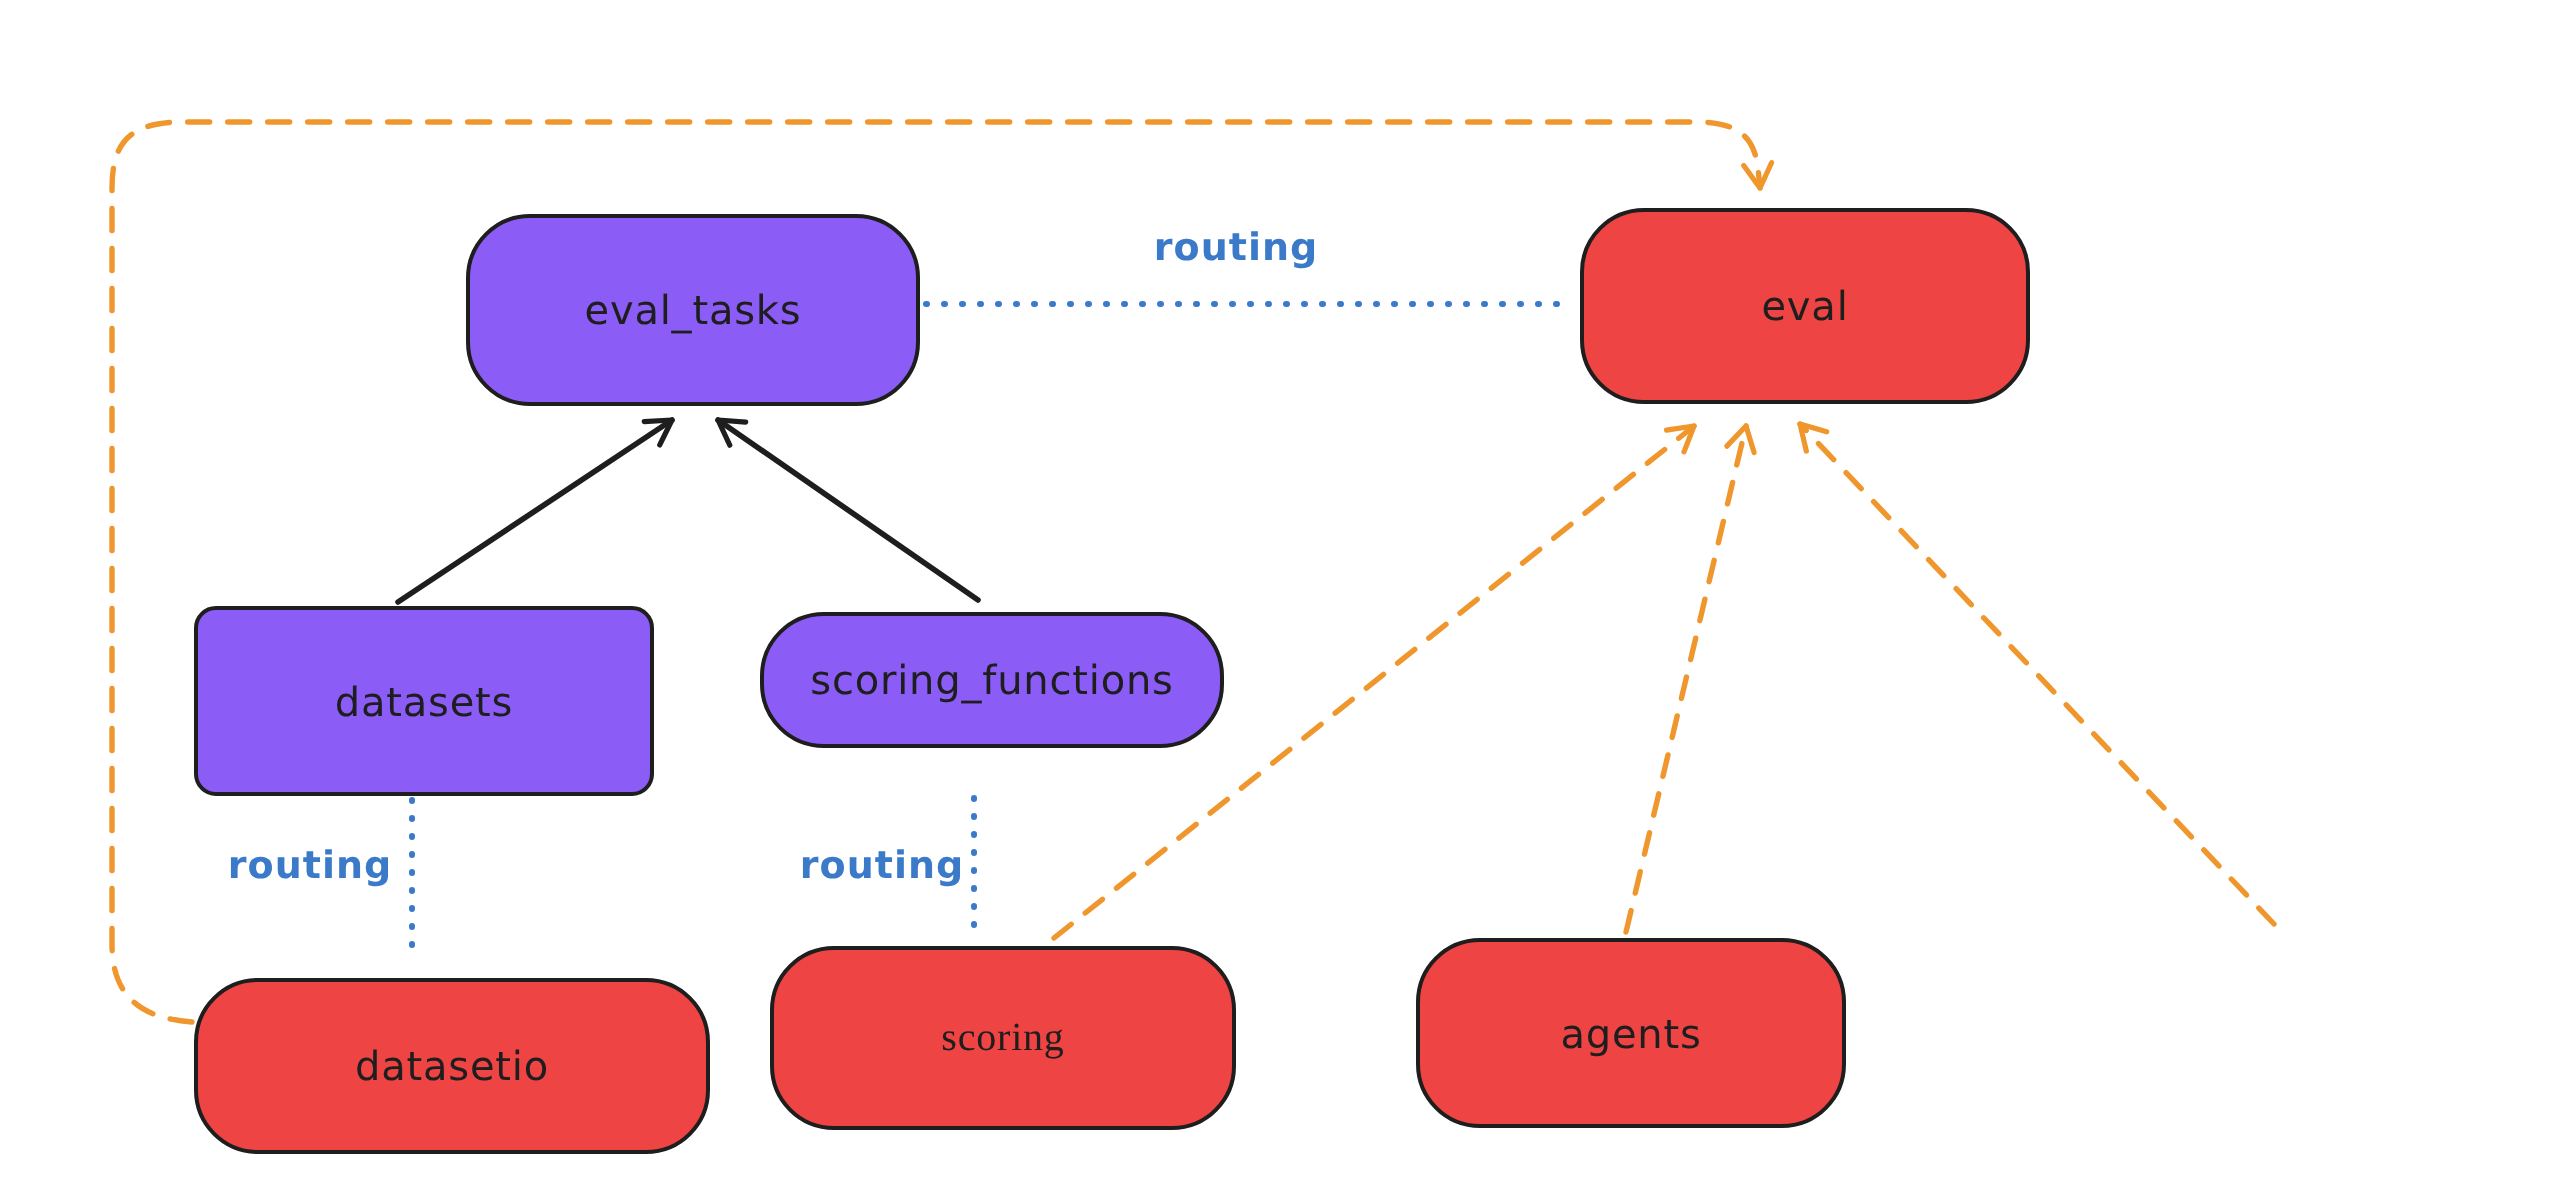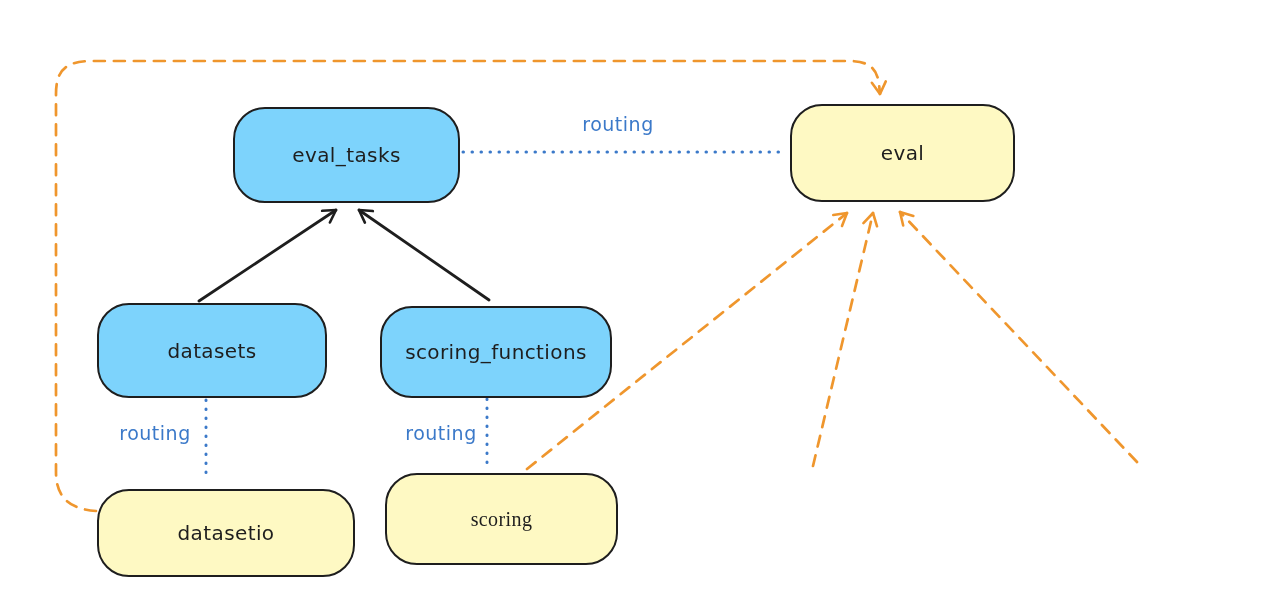--- a/index.html
+++ b/index.html
@@ -27,26 +27,26 @@
     display: flex;
     align-items: center;
     justify-content: center;
     border: 2.6px solid #1e1e1e;
     border-radius: 32px;
     font-size: 20px;
     letter-spacing: 0.4px;
     color: #1e1e1e;
     box-sizing: border-box;
   }
-  .node.blue  { background: #7dd3fc; }
-  .node.green { background: #fef9c3; }
+  .node.blue  { background: #8b5cf6; }
+  .node.green { background: #ef4444; }
   .edge-label {
     position: absolute;
     font-size: 19px;
-    font-weight: 400;
+    font-weight: 700;
     letter-spacing: 0.5px;
     color: #3b79c9;
     text-align: center;
     white-space: nowrap;
   }
 </style>
 </head>
 <body>
 
 <div class="canvas">
@@ -75,36 +75,39 @@
   </svg>
 
   <div class="node blue" style="left:233px; top:107px; width:227px; height:96px;">
     <span>eval_tasks</span>
   </div>
 
   <div class="node green" style="left:790px; top:104px; width:225px; height:98px;">
     <span>eval</span>
   </div>
 
-  <div class="node blue" style="left:97px; top:303px; width:230px; height:95px;">
+  <div class="node blue" style="left:97px; top:303px; width:230px; height:95px;border-radius:11px;">
     <span>datasets</span>
   </div>
 
-  <div class="node blue" style="left:380px; top:306px; width:232px; height:92px;">
+  <div class="node blue" style="left:380px; top:306px; width:232px; height:68px;">
     <span>scoring_functions</span>
   </div>
 
   <div class="node green" style="left:97px; top:489px; width:258px; height:88px;">
     <span>datasetio</span>
   </div>
 
   <div class="node green" style="left:385px; top:473px; width:233px; height:92px;font-family:Liberation Serif, serif;">
     <span>scoring</span>
   </div>
 
+  <div class="node green" style="left:708px; top:469px; width:215px; height:95px;">
+    <span>agents</span>
+  </div>
 
 
   <div class="edge-label" style="left:568px; top:113px; width:100px;">routing</div>
 
   <div class="edge-label" style="left:110px; top:422px; width:90px;">routing</div>
 
   <div class="edge-label" style="left:396px; top:422px; width:90px;">routing</div>
 
 </div>
 

